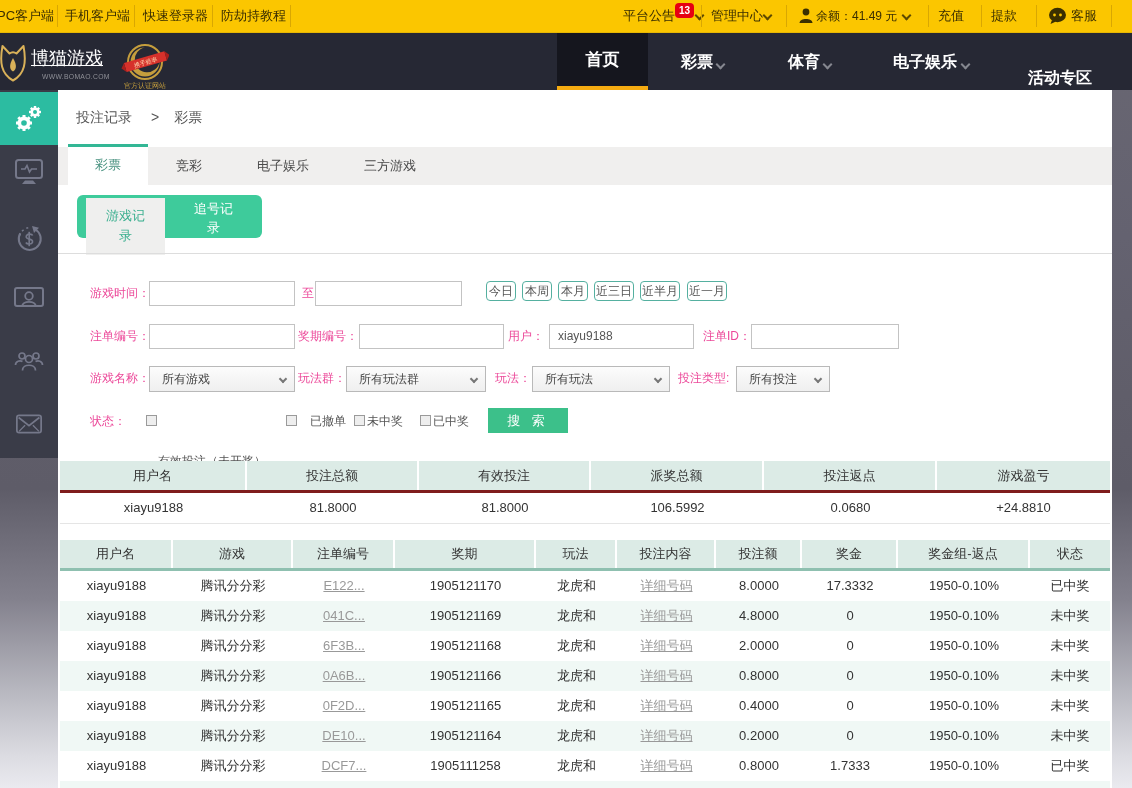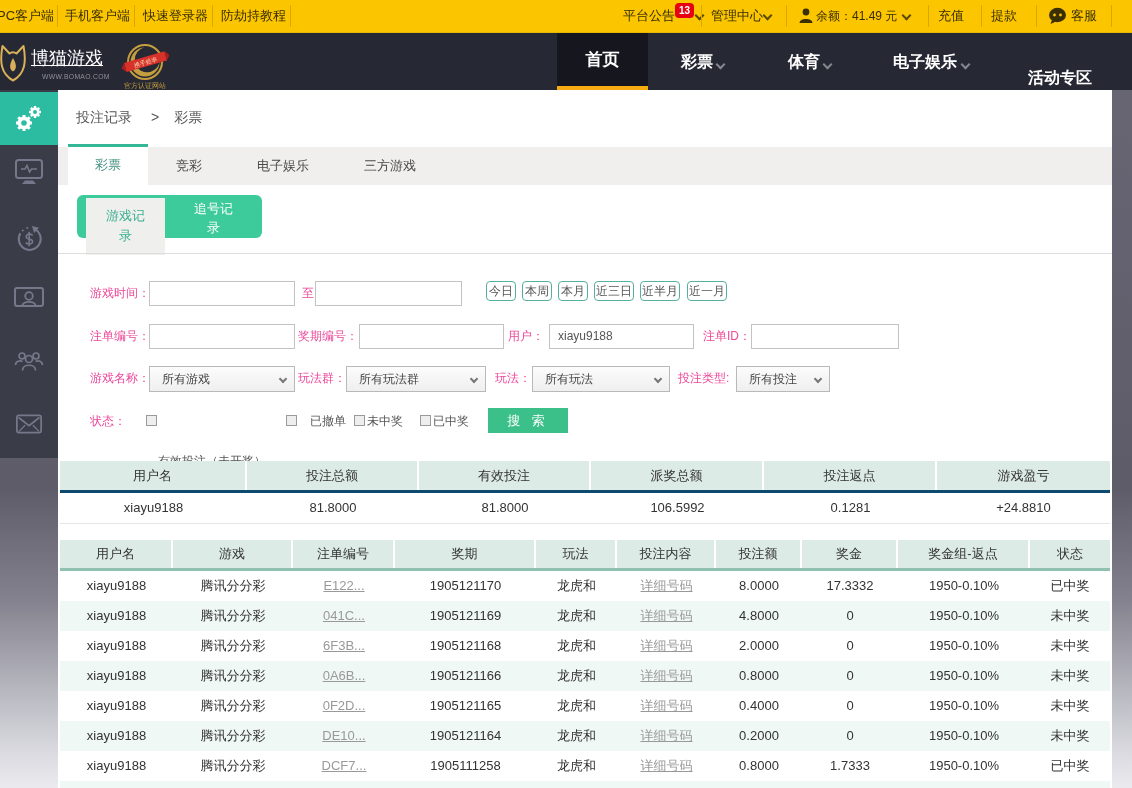--- a/index.html
+++ b/index.html
@@ -37,21 +37,21 @@
 
 .flabel { position:absolute; left:32px; font-size:12px; color:#ec4899; line-height:25px; white-space:nowrap; }
 .fi { position:absolute; height:25px; border:1px solid #c3c3c3; background:#fff; font-size:12px; color:#555; line-height:23px; padding-left:8px; }
 .fsel { position:absolute; height:26px; border:1px solid #b9b9b9; background:linear-gradient(#fcfcfc,#efefef); font-size:12px; color:#444; line-height:24px; padding-left:12px; }
 .fsel .sc { position:absolute; right:8px; top:9px; width:6px; height:6px; border-right:2px solid #777; border-bottom:2px solid #777; transform:rotate(45deg); }
 .qbtn { position:absolute; top:191px; height:20px; border:1px solid #55b0a0; border-radius:4px; background:#fff; font-size:12px; color:#555; text-align:center; line-height:18px; }
 .cb { position:absolute; width:11px; height:11px; border:1px solid #9a9a9a; background:#eee; top:325px; }
 .cblab { position:absolute; top:318px; height:26px; line-height:26px; font-size:12px; color:#555; white-space:nowrap; }
 .searchbtn { position:absolute; left:430px; top:318px; width:80px; height:25px; background:#3cc08a; color:#fff; font-size:13px; text-align:center; line-height:25px; letter-spacing:4px; }
 
-.thead { position:absolute; left:2px; width:1050px; display:flex; background:#dcebe6; border-bottom:3px solid #0c4a6e; }
+.thead { position:absolute; left:2px; width:1050px; display:flex; background:#dcebe6; border-bottom:3px solid #7f1d1d; }
 .thead div { height:29px; line-height:29px; text-align:center; font-size:13px; color:#333; border-right:2px solid #fff; }
 .thead div:last-child { border-right:none; }
 .trow { position:absolute; left:2px; width:1050px; display:flex; background:#fff; border-bottom:1px solid #e5e5e5; }
 .trow div { height:30px; line-height:30px; text-align:center; font-size:13px; color:#333; overflow:hidden; }
 .trow.alt { background:#f0f8f5; }
 .lnk { color:#999; text-decoration:underline; }
 svg { display:block; }
 </style>
 </head>
 <body>
@@ -240,21 +240,21 @@
       <div style="width:172px;">有效投注</div>
       <div style="width:173px;">派奖总额</div>
       <div style="width:173px;">投注返点</div>
       <div style="width:173px;">游戏盈亏</div>
     </div>
     <div class="trow" style="top:403px;">
       <div style="width:187px;">xiayu9188</div>
       <div style="width:172px;">81.8000</div>
       <div style="width:172px;">81.8000</div>
       <div style="width:173px;">106.5992</div>
-      <div style="width:173px;">0.1281</div>
+      <div style="width:173px;">0.0680</div>
       <div style="width:173px;">+24.8810</div>
     </div>
 
     <div class="thead" style="top:450px; border-bottom-color:#8fc0b0;">
       <div style="width:113px; height:28px; line-height:28px;">用户名</div>
       <div style="width:120px; height:28px; line-height:28px;">游戏</div>
       <div style="width:102px; height:28px; line-height:28px;">注单编号</div>
       <div style="width:141px; height:28px; line-height:28px;">奖期</div>
       <div style="width:81px; height:28px; line-height:28px;">玩法</div>
       <div style="width:99px; height:28px; line-height:28px;">投注内容</div>

